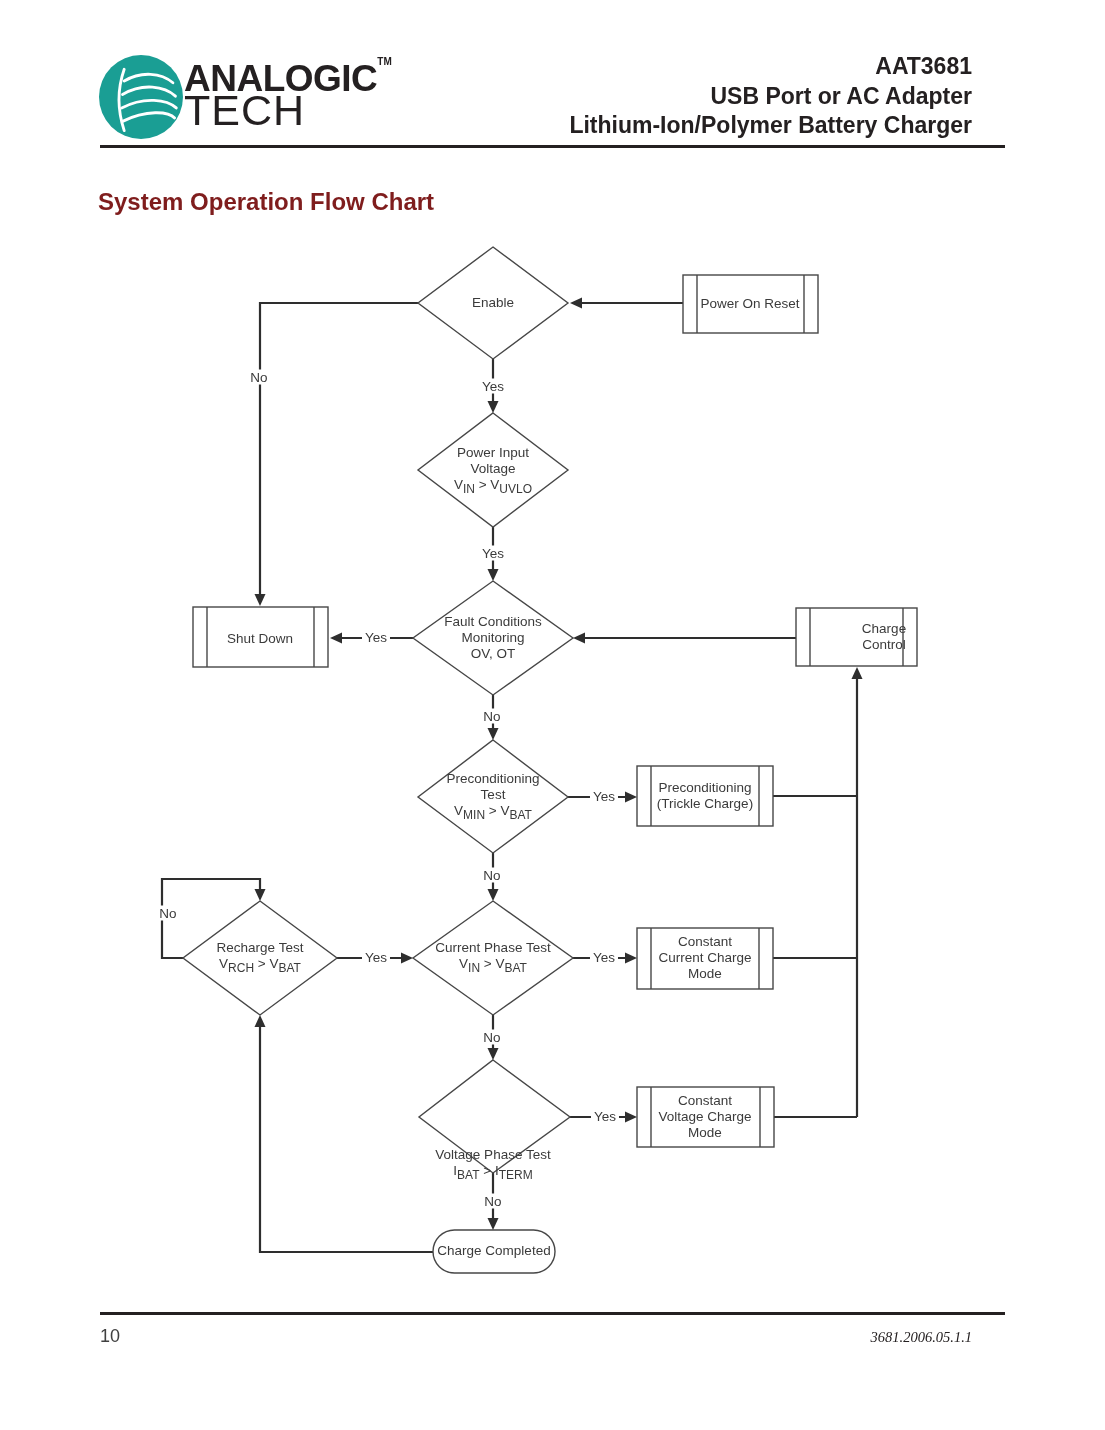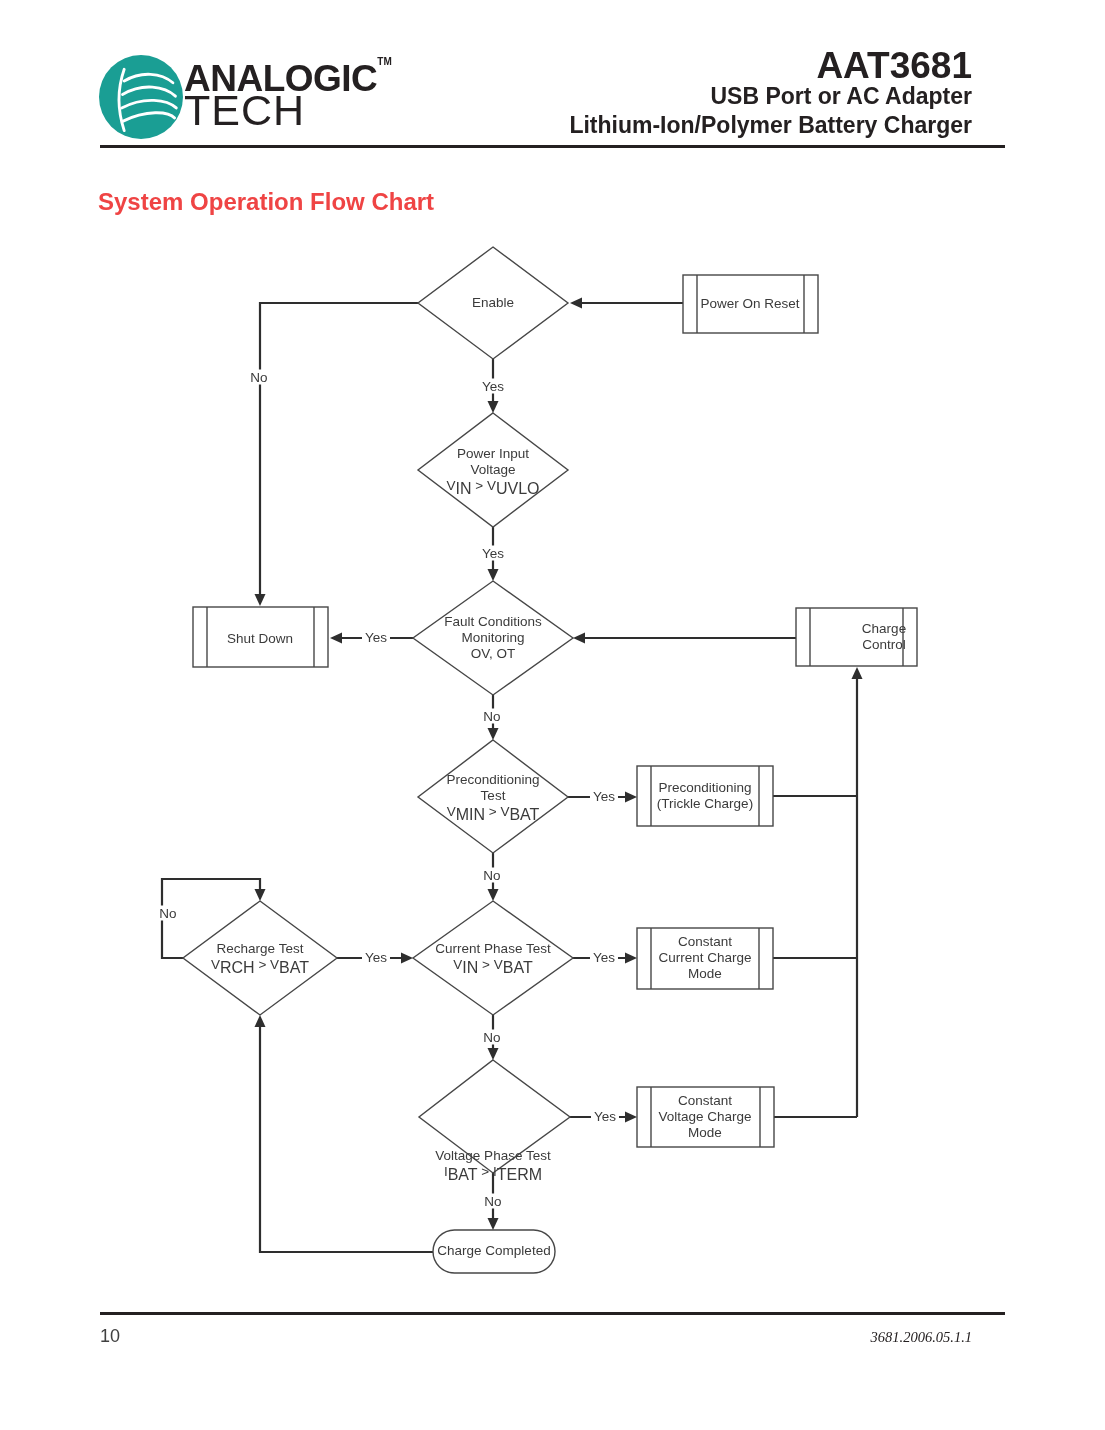--- a/index.html
+++ b/index.html
@@ -9,41 +9,41 @@
   }
 
   
   .logo-badge { position:absolute; left:99px; top:55px; width:84px; height:84px; }
   .wordmark { position:absolute; left:184px; top:57px; color:#242021; }
   .wm-line1 { font-size:37px; font-weight:700; letter-spacing:-0.5px; line-height:1; white-space:nowrap; }
   .wm-tm { font-size:10px; font-weight:700; vertical-align:26px; letter-spacing:0; }
   .wm-line2 { font-size:43px; font-weight:400; letter-spacing:1px; line-height:1; margin-top:-8px; margin-right:0; }
 
   .title-block { position:absolute; right:133px; top:50px; text-align:right; color:#242021; }
-  .part-number { font-size:37px; font-weight:700; line-height:32px; }
+  .part-number { font-size:23px; font-weight:700; line-height:32px; }
   .subtitle { font-size:23px; font-weight:700; line-height:29px; }
 
   .rule { position:absolute; left:100px; width:905px; height:3px; background:#242021; }
   .header-rule { top:145px; }
   .footer-rule { top:1312px; }
 
-  .section-title { position:absolute; left:98px; top:188px; font-size:24px; font-weight:700; color:#ef4444; }
+  .section-title { position:absolute; left:98px; top:188px; font-size:24px; font-weight:700; color:#7f1d1d; }
 
   
   .flow-svg { position:absolute; left:0; top:0; }
 
   .flow-label {
     position:absolute; transform:translate(-50%,-50%);
     text-align:center; font-size:13.5px; line-height:16px; color:#3b3b3b; white-space:nowrap;
   }
   .edge-label {
     position:absolute; transform:translate(-50%,-50%);
     font-size:13.5px; color:#3b3b3b; background:#ffffff; padding:0 3px; white-space:nowrap;
   }
-  .formula sub { font-size:16px; vertical-align:-4px; }
+  .formula sub { font-size:12px; vertical-align:-4px; }
 
   
   .page-number { position:absolute; left:100px; top:1326px; font-size:18px; color:#404040; }
   .doc-version { position:absolute; right:133px; top:1329px; font-size:14.5px; font-style:italic;
                  font-family:"Liberation Serif", serif; color:#242021; }
 </style>
 </head>
 <body>
 
 <div class="page">

